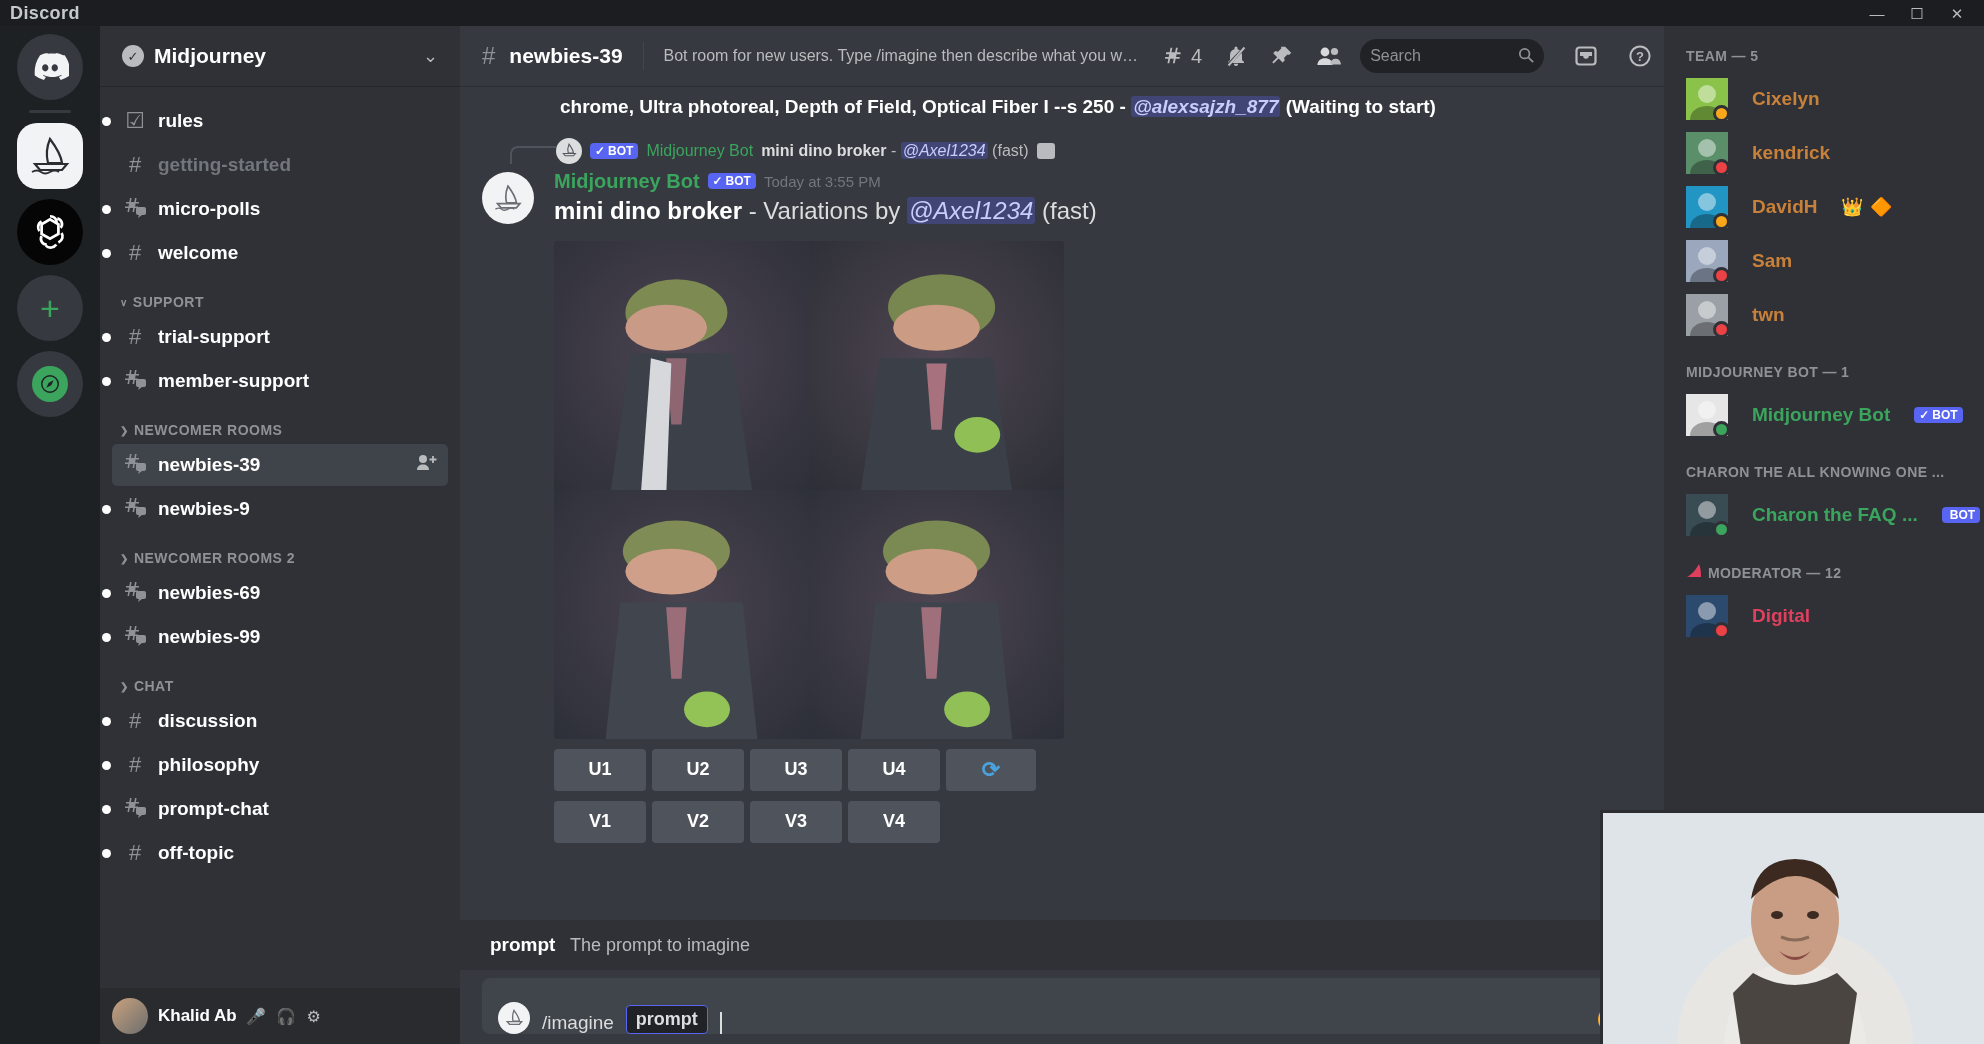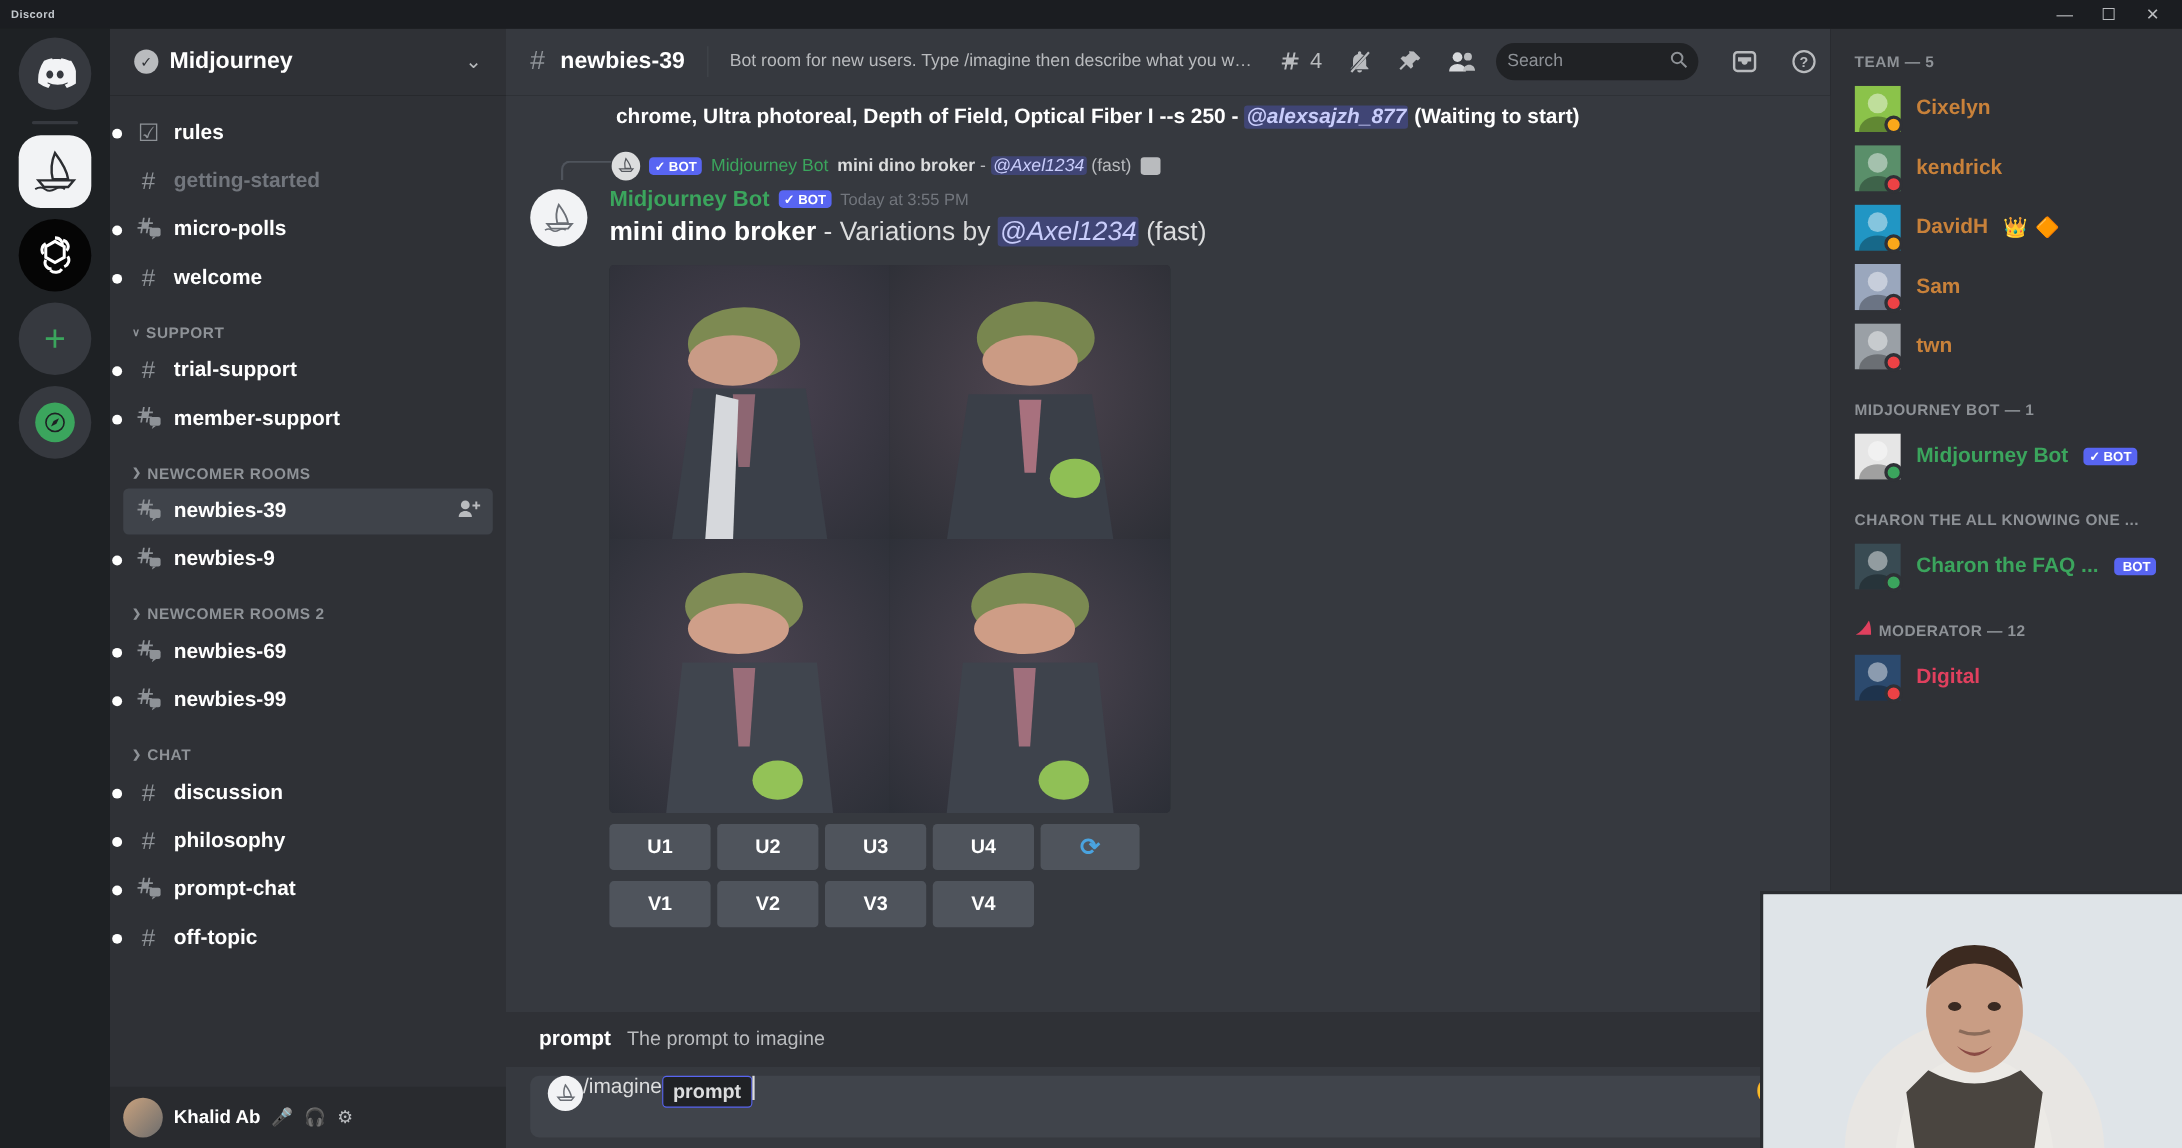--- a/index.html
+++ b/index.html
@@ -10,21 +10,21 @@
     overflow: hidden;
   }
   .app { position: relative; width: 1984px; height: 1044px; display: flex; flex-direction: column; }
 
   
   .titlebar {
     height: 26px; background: #1b1d21; flex: 0 0 26px;
     display: flex; align-items: center; position: relative;
   }
   .titlebar .brand {
-    color: #c4c9ce; font-size: 10px; font-weight: bold;
+    color: #c4c9ce; font-size: 18px; font-weight: bold;
     letter-spacing: .4px; margin-left: 10px;
   }
   .winbtns { position: absolute; right: 6px; top: 0; height: 26px; display: flex; align-items: center; gap: 22px; padding-right: 12px; }
   .winbtn { color: #b9bbbe; font-size: 15px; line-height: 1; width: 18px; text-align: center; cursor: pointer; }
 
   
   .body { flex: 1 1 auto; display: flex; min-height: 0; }
 
   
   .guilds {
@@ -141,32 +141,32 @@
     border: none;
   }
   .mjbtn.wide { width: 90px; }
   .mjbtn .refresh { color: #4aa3df; font-size: 22px; }
 
   
   .hintbar { background: #2f3136; margin: 14px 0 0 0; padding: 14px 0 14px 30px; }
   .hintbar .k { color: #fff; font-size: 19px; font-weight: bold; }
   .hintbar .v { color: #b9bbbe; font-size: 18px; margin-left: 10px; }
 
-  .composer { background: #40444b; margin: 8px 22px 10px 22px; border-radius: 8px; height: 56px; display: flex; align-items: flex-start; padding: 0 16px; position: relative; }
+  .composer { background: #40444b; margin: 8px 22px 10px 22px; border-radius: 8px; height: 56px; display: flex; align-items: flex-end; padding: 0 16px; gap: 12px; position: relative; }
   .comp-av { width: 32px; height: 32px; border-radius: 50%; background: #f2f3f5; flex: 0 0 32px; display:flex; align-items:center; justify-content:center; overflow:hidden;}
   .slash { color: #dcddde; font-size: 19px; }
   .pill-token { background: #202225; border: 1px solid #5865f2; border-radius: 4px; color: #dcddde; font-size: 18px; font-weight: bold; padding: 3px 9px; }
   .caret { width: 2px; height: 22px; background: #dcddde; }
   .emoji { margin-left: auto; font-size: 24px; }
 
   
   .members { width: 320px; flex: 0 0 320px; background: #2f3136; padding: 22px 0 0 0; overflow: hidden; }
   .mcat { color: #8e9297; font-size: 14px; font-weight: bold; letter-spacing: .4px; padding: 22px 0 8px 22px; display: flex; align-items: center; gap: 6px; text-transform: uppercase; }
   .mcat:first-child { padding-top: 0; }
-  .mrow { display: flex; align-items: center; gap: 14px; padding: 6px 12px 6px 22px; border-radius: 5px; cursor: pointer; }
+  .mrow { display: flex; align-items: center; gap: 24px; padding: 6px 12px 6px 22px; border-radius: 5px; cursor: pointer; }
   .mav { width: 42px; height: 42px; border-radius: 50%; position: relative; flex: 0 0 42px; overflow: visible; }
   .mav .inner { width: 42px; height: 42px; border-radius: 50%; overflow: hidden; }
   .status { position: absolute; right: -2px; bottom: -2px; width: 17px; height: 17px; border-radius: 50%; border: 3px solid #2f3136; }
   .status.dnd { background: #ed4245; }
   .status.online { background: #3ba55d; }
   .status.idle { background: #faa81a; }
   .mname2 { font-size: 19px; font-weight: bold; white-space: nowrap; }
   .mextras { display: flex; align-items: center; gap: 6px; }
 
   

